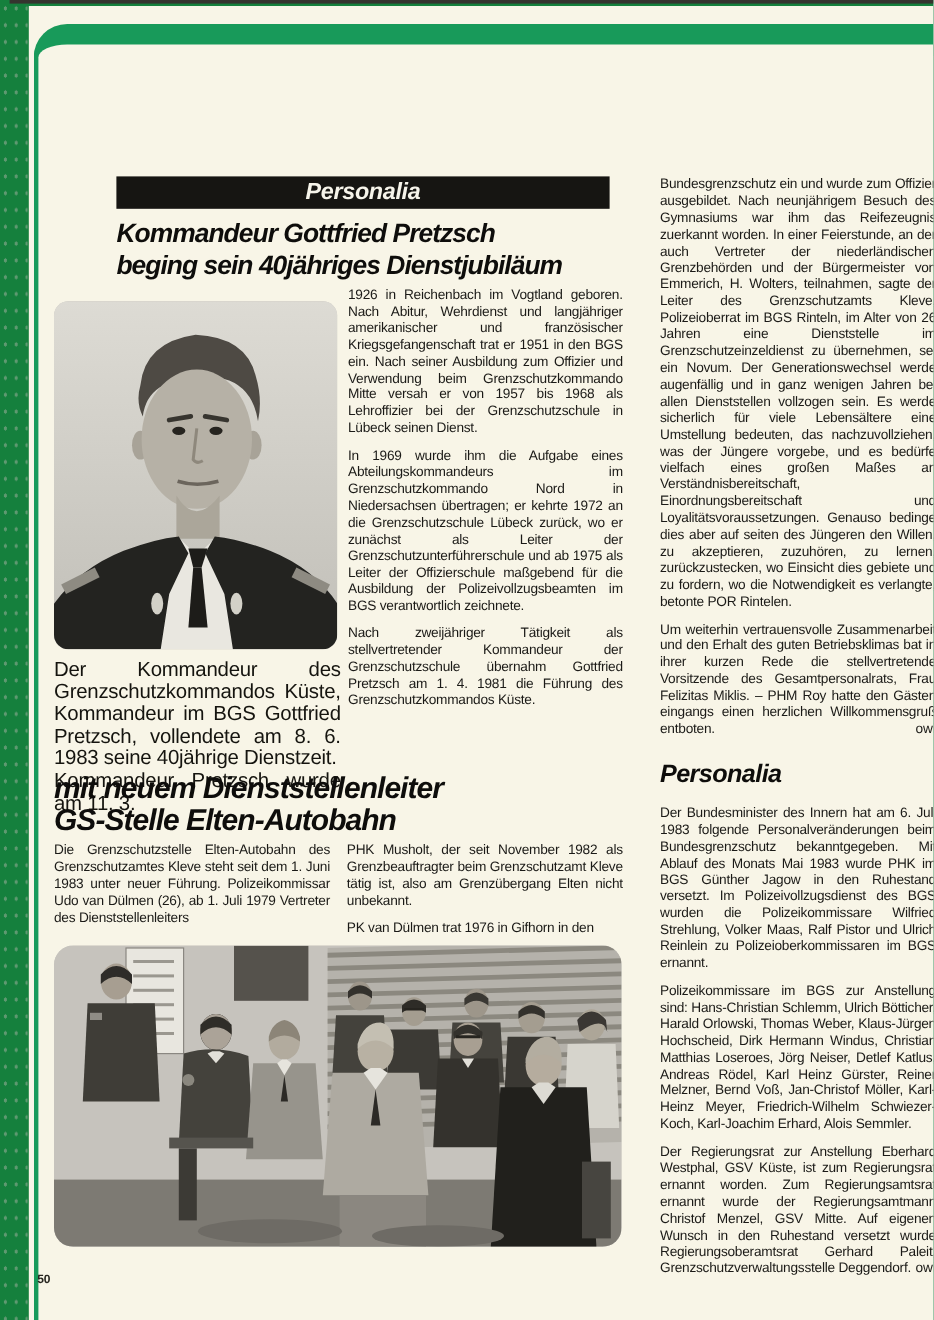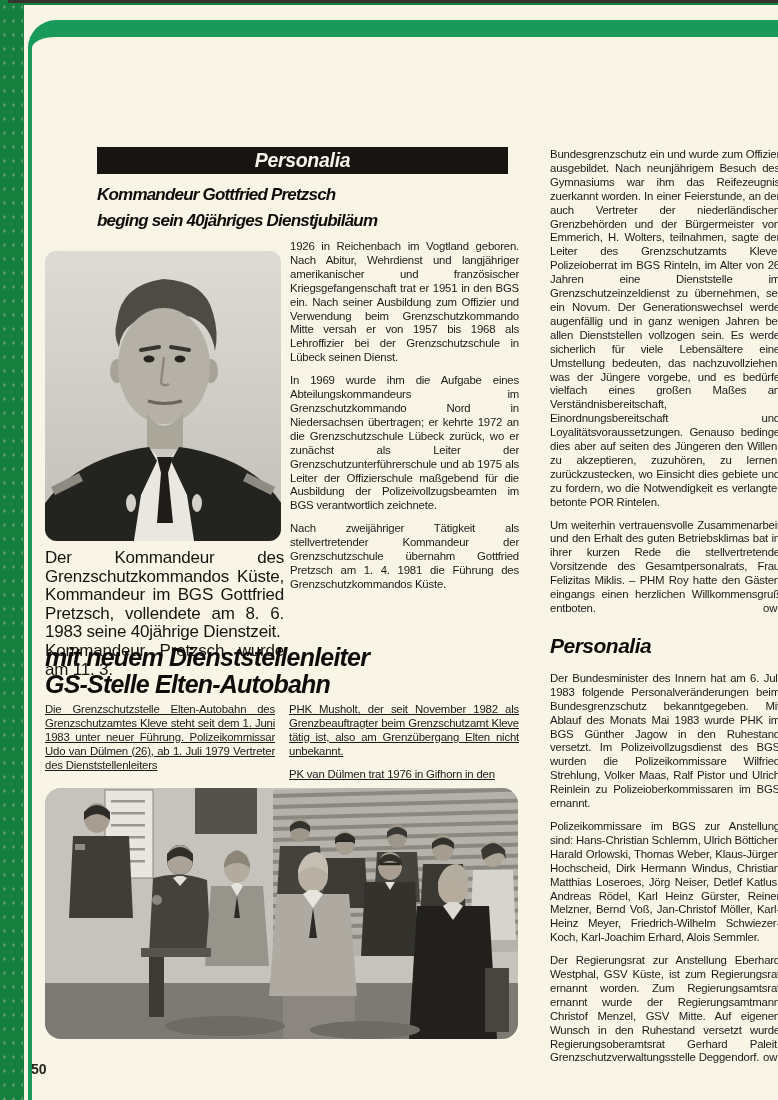--- a/index.html
+++ b/index.html
@@ -11,21 +11,21 @@
         background-image:radial-gradient(#b9b7b0 1px,transparent 1.3px);
         background-size:9px 14px;opacity:.45;}
   .green-frame{position:absolute;left:28px;top:20px;width:750px;height:1080px;
         box-sizing:border-box;border-top:17px solid #189a5a;border-left:4px solid #189a5a;
         border-top-left-radius:28px;}
 
   .badge{position:absolute;left:97px;top:147px;width:411px;height:27px;background:#161512;
         color:#f6f4ea;font-weight:700;font-style:italic;font-size:19.5px;line-height:27px;
         text-align:center;letter-spacing:-.3px;}
   .h1{position:absolute;left:97px;top:182px;width:440px;color:#0e0d0b;
-        font-weight:700;font-style:italic;font-size:17px;line-height:26px;letter-spacing:-.8px;}
+        font-weight:700;font-style:italic;font-size:22px;line-height:26px;letter-spacing:-.8px;}
   .h2{position:absolute;left:45px;top:644px;width:474px;color:#0e0d0b;
         font-weight:700;font-style:italic;font-size:25px;line-height:27px;letter-spacing:-.8px;}
 
   .col-text{font-size:11.4px;line-height:13.9px;letter-spacing:-.2px;color:#1b1a17;
         text-align:justify;hyphens:auto;-webkit-hyphens:auto;}
   .col-text p{margin:0 0 9px 0;}
   .col-text p:last-child{margin-bottom:0;}
   .col2{position:absolute;left:290px;top:240px;width:229px;}
   .col3{position:absolute;left:522px;top:148px;width:230px;margin-left:28px;}
   .h3{font-weight:700;font-style:italic;font-size:21px;line-height:24px;letter-spacing:-.5px;
@@ -37,22 +37,22 @@
   .photo svg{display:block;}
   .portrait{left:45px;top:251px;width:236px;height:290px;border-radius:12px;}
   .groupshot{left:45px;top:788px;width:473px;height:251px;border-radius:16px;}
 
   .caption1{position:absolute;left:45px;top:549px;width:239px;font-size:17px;
         line-height:18.6px;letter-spacing:-.2px;color:#15140f;text-align:justify;}
   .caption1 p{margin:0;}
   .caption2{position:absolute;left:51px;top:1045px;width:467px;font-style:italic;
         font-size:13.2px;line-height:17px;letter-spacing:-.1px;color:#15140f;text-align:justify;}
   .gs-cols{position:absolute;left:45px;top:703px;width:474px;display:flex;gap:14px;}
-  .gs-cols .gs-col{width:230px;text-decoration:underline;}
-  .page-num{position:absolute;left:31px;top:1061px;font-size:14px;font-weight:700;color:#26251f;}
+  .gs-cols .gs-col{width:230px;}
+  .page-num{position:absolute;left:31px;top:1061px;font-size:10px;font-weight:700;color:#26251f;}
 </style>
 </head>
 <body>
 
 <div id="scan">
   <div class="margin-noise"></div>
   <div class="paper"></div>
   <div class="top-edge"></div>
   <div class="green-frame"></div>
 

